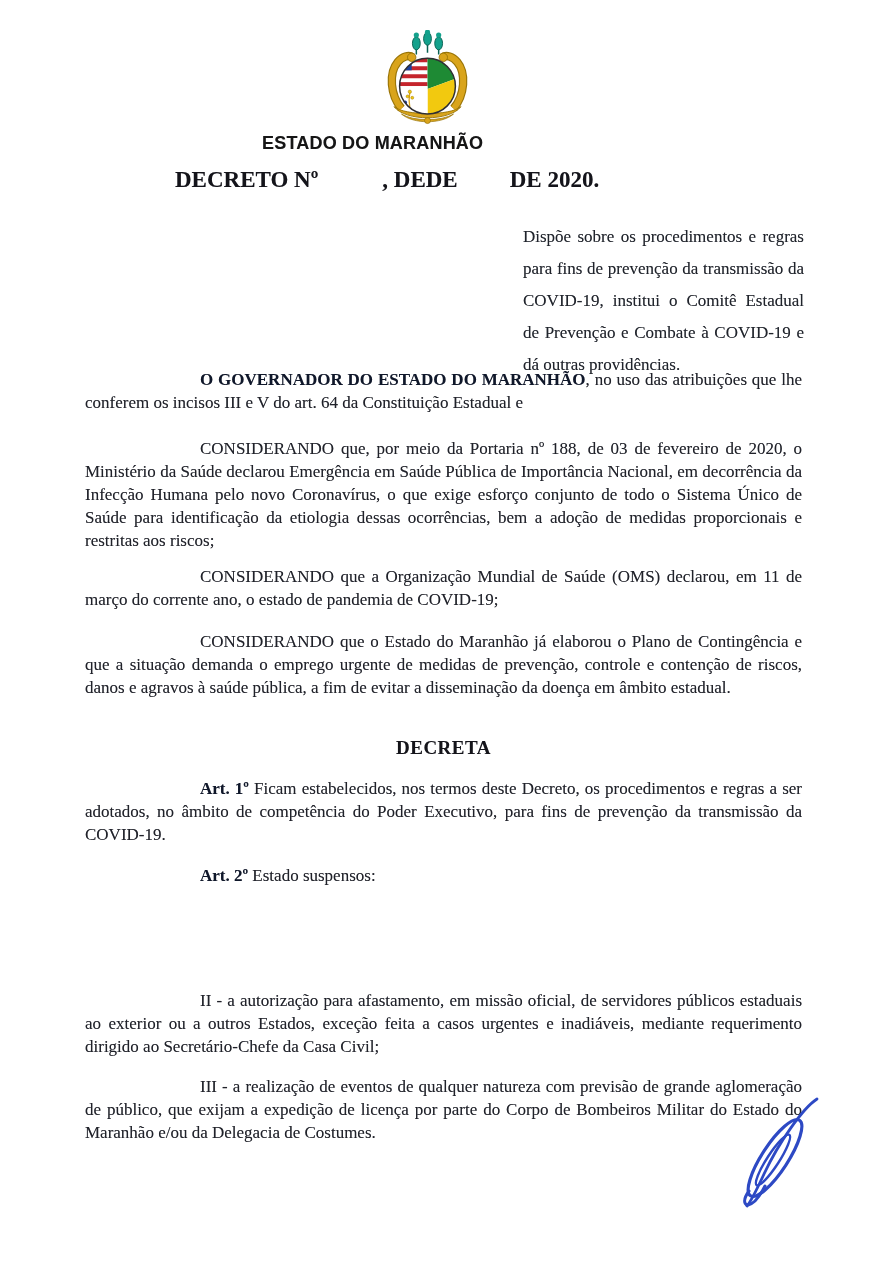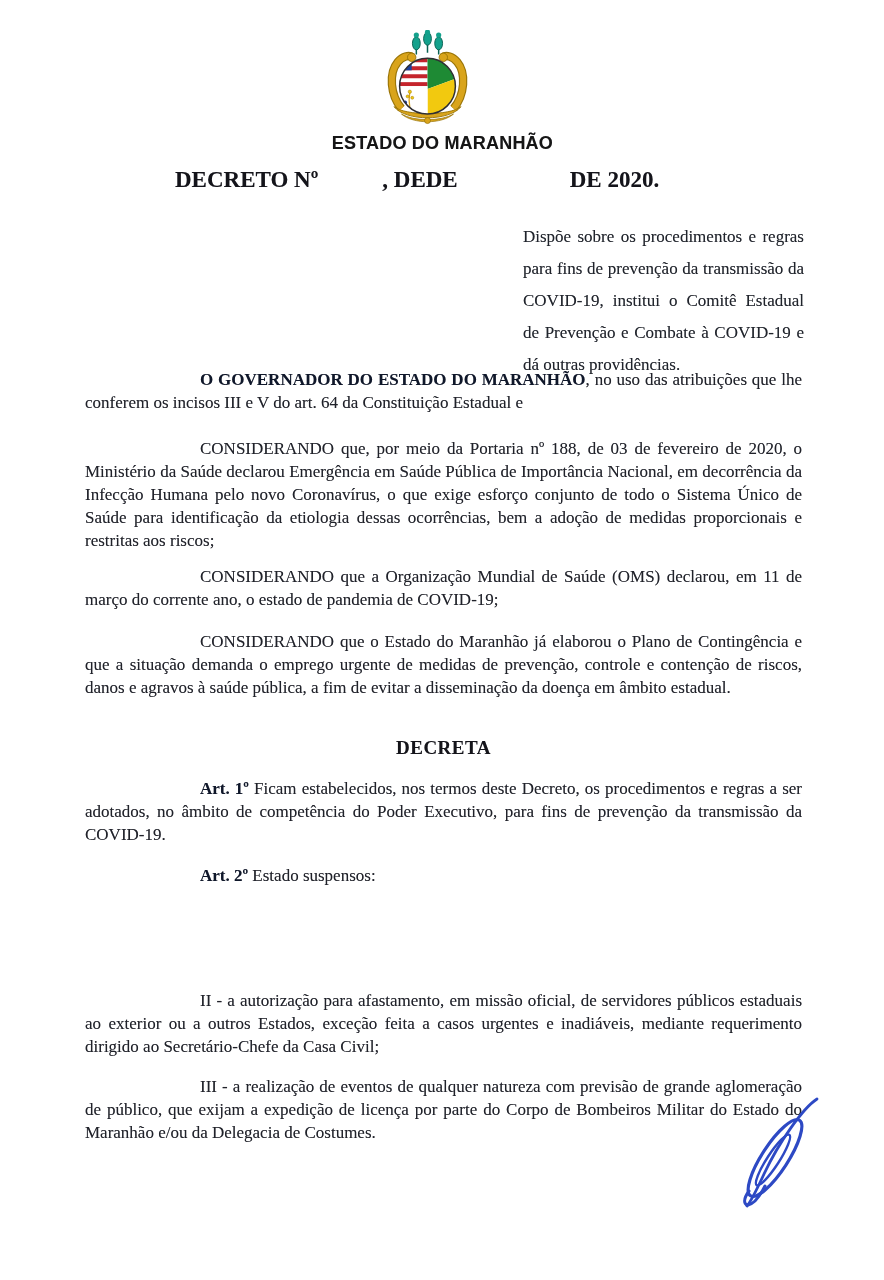--- a/index.html
+++ b/index.html
@@ -3,31 +3,31 @@
 <meta charset="utf-8">
 <style>
   html,body{margin:0;padding:0;background:#e9e9e9;}
   .page{
     position:relative;width:884px;height:1280px;background:#ffffff;
     font-family:"Liberation Serif", serif;color:#20222a;overflow:hidden;
     text-shadow:0 0 .6px rgba(25,25,35,.35);
   }
   .emblem{position:absolute;top:30px;left:381px;width:93px;height:103px;}
   .state-name{
-    position:absolute;top:133px;left:253px;width:300px;text-align:right;
+    position:absolute;top:133px;left:262px;width:300px;text-align:left;
     font-family:"Liberation Sans", sans-serif;font-weight:bold;font-size:18px;
     letter-spacing:.2px;color:#161616;
   }
   .decree-title{
     position:absolute;top:167px;left:175px;font-weight:bold;font-size:23px;
     white-space:nowrap;color:#14141a;
   }
   .decree-title .g1{margin-left:64px;}
   .decree-title .g2{}
-  .decree-title .g3{margin-left:112px;text-align:right;}
+  .decree-title .g3{margin-left:52px;text-align:right;}
   .epigraph{
     position:absolute;top:221px;left:523px;width:281px;
     font-size:17px;line-height:32px;text-align:justify;color:#20242c;
   }
   .para{
     position:absolute;left:85px;width:717px;margin:0;
     font-size:17px;line-height:23px;text-align:justify;text-indent:115px;
   }
   .para b{color:#0f172a;}
   .decreta{

